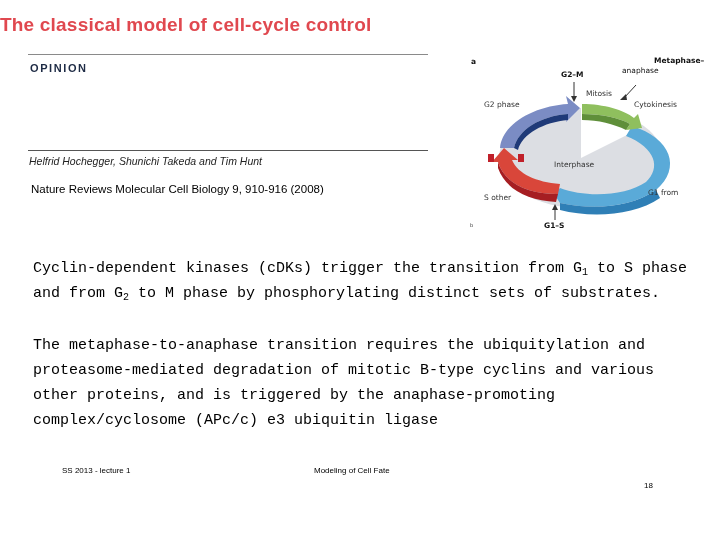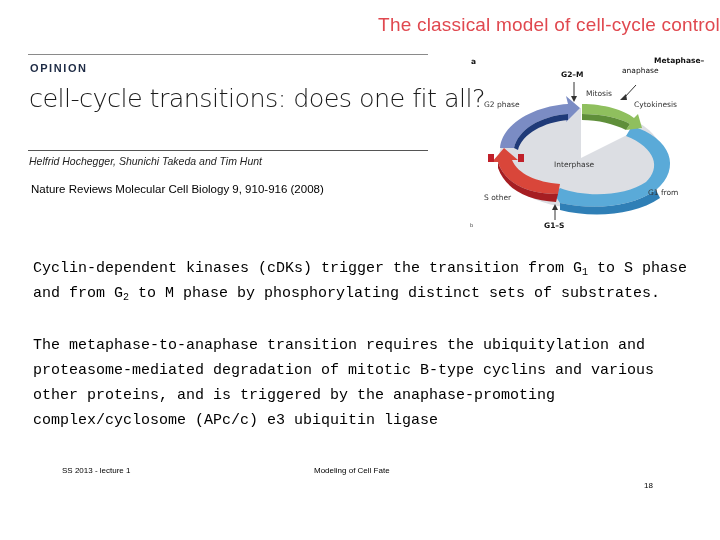--- a/index.html
+++ b/index.html
@@ -1,17 +1,17 @@
 <!DOCTYPE html>
 <html><head>
 <meta charset="utf-8">
 <style>
   html, body { margin:0; padding:0; background:#ffffff; }
   body { width:720px; height:540px; position:relative; overflow:hidden; font-family:"Liberation Sans", sans-serif; color:#000; }
-  .title { position:absolute; left:0; top:14px; width:720px; text-align:right; font-size:19px; font-weight:normal; color:#e0484f; letter-spacing:0.2px; }
+  .title { position:absolute; left:0; top:14px; width:720px; text-align:left; font-size:19px; font-weight:bold; color:#e0484f; letter-spacing:0.2px; }
   .article { position:absolute; left:28px; top:54px; width:400px; }
   .rule-top { position:absolute; left:0; top:0; width:400px; height:1px; background:#8a8a8a; }
   .opinion { position:absolute; left:2px; top:8px; font-size:11px; font-weight:bold; letter-spacing:1.6px; color:#1d2a44; }
   .art-title { position:absolute; left:1px; top:29px; font-size:25.5px; line-height:30px; color:#1b1b1b; white-space:nowrap; font-family:"DejaVu Sans", sans-serif; letter-spacing:-0.6px; font-weight:300; }
   .rule-mid { position:absolute; left:0; top:96px; width:400px; height:1px; background:#555; }
   .authors { position:absolute; left:1px; top:101px; font-size:10.5px; font-style:italic; color:#222; white-space:nowrap; }
   .citation { position:absolute; left:31px; top:183px; font-size:11.5px; color:#000; white-space:nowrap; }
   .diagram { position:absolute; left:456px; top:48px; width:264px; height:186px; }
   .diagram .lbl { position:absolute; font-family:"DejaVu Sans", sans-serif; font-size:7.5px; color:#333; white-space:nowrap; }
   .diagram .lbl.b { font-weight:bold; color:#111; }
@@ -25,21 +25,20 @@
 </style>
 </head>
 <body>
 
 <div class="title">The classical model of cell-cycle control</div>
 
 <div class="article">
   <div class="rule-top"></div>
   <div class="opinion">OPINION</div>
   <div class="art-title">
-    <div>cell-cycle transitions: does one fit all?</div>
   </div>
   <div class="rule-mid"></div>
   <div class="authors">Helfrid Hochegger, Shunichi Takeda and Tim Hunt</div>
 </div>
 
 <div class="citation">Nature Reviews Molecular Cell Biology 9, 910-916 (2008)</div>
 
 <div class="diagram">
   <svg width="264" height="186" viewBox="0 0 264 186">
 

